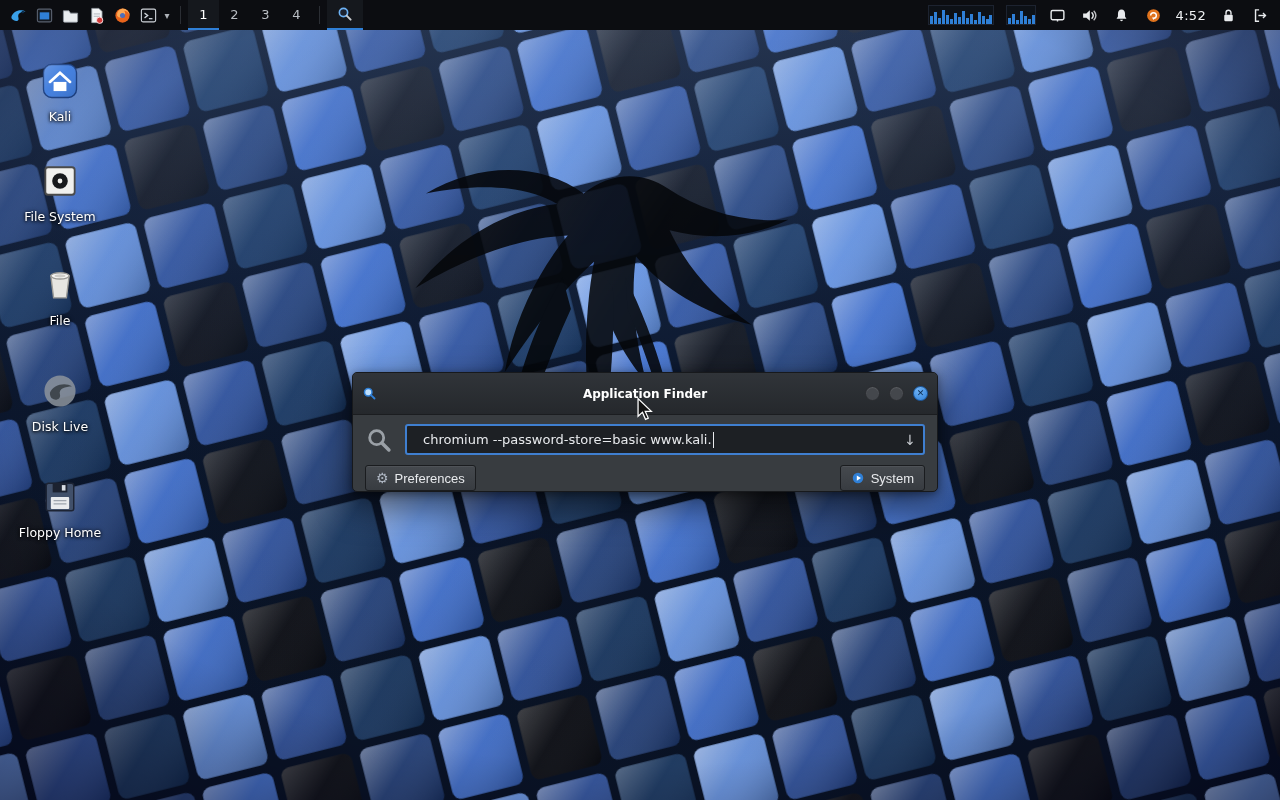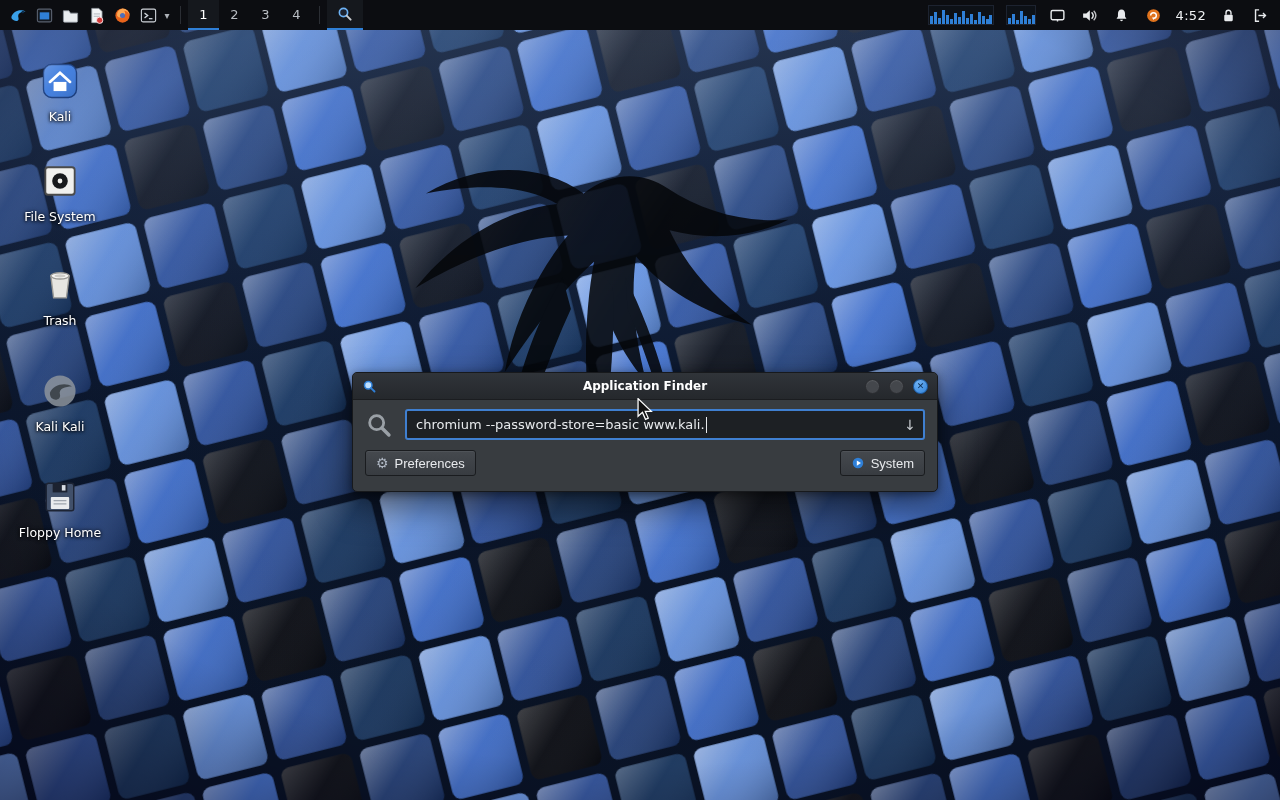--- a/index.html
+++ b/index.html
@@ -31,37 +31,37 @@
   
   .dicon { position:absolute; width:88px; display:flex; flex-direction:column; align-items:center;
            gap:5px; cursor:pointer; z-index:10; }
   .dicon .glyph { width:46px; height:46px; display:flex; align-items:center; justify-content:center; }
   .dicon .lbl { color:#ffffff; font-size:12.5px; text-shadow:0 1px 3px #000, 0 0 4px rgba(0,0,0,.8); text-align:center; }
 
   
   .finder { position:absolute; left:352px; top:372px; width:586px; height:120px; z-index:60;
             background:#383c40; border:1px solid #17191c; border-radius:5px;
             box-shadow:0 14px 34px rgba(0,0,0,.55), 0 2px 8px rgba(0,0,0,.4); }
-  .titlebar { position:relative; height:27px; background:linear-gradient(#303439,#25282c);
+  .titlebar { position:relative; height:42px; background:linear-gradient(#303439,#25282c);
               border-bottom:1px solid #1b1d20; border-radius:4px 4px 0 0;
               display:flex; align-items:center; }
   .title-icon { position:absolute; left:9px; width:15px; height:15px; }
   .title { position:absolute; left:0; right:0; text-align:center; color:#ffffff;
            font-size:12px; font-weight:bold; }
   .tb-buttons { position:absolute; right:9px; display:flex; gap:9px; align-items:center; }
   .tb-btn { width:15px; height:15px; border-radius:50%; background:#44474c;
             border:1px solid #2a2c30; box-shadow:inset 0 1px 1px rgba(255,255,255,.12); cursor:pointer;
             display:flex; align-items:center; justify-content:center; }
   .tb-btn.close { background:radial-gradient(circle at 35% 30%, #6db2f5, #2f7fd6);
                   border-color:#1d5ea8; color:#0b2c52; font-size:9px; font-weight:bold; line-height:1; }
   .finder-body { padding:9px 12px 10px 12px; display:flex; flex-direction:column; gap:10px; }
   .search-row { display:flex; align-items:center; gap:12px; }
   .big-mag { width:28px; height:28px; color:#9aa0a6; flex:0 0 auto; }
   .fake-input { position:relative; flex:1; height:31px; background:#1d2024; border:2px solid #3f7fd0;
-                border-radius:3px; display:flex; align-items:center; padding:0 26px 0 9px;
+                border-radius:3px; display:flex; align-items:center; padding:0 26px 0 16px;
                 color:#e8eaed; font-size:13px; cursor:text; white-space:nowrap; overflow:hidden; }
   .caret { display:inline-block; width:1px; height:16px; background:#e8eaed; margin-left:1px; }
   .entry-arrow { position:absolute; right:7px; top:50%; transform:translateY(-50%);
                  color:#c9cdd2; font-size:14px; cursor:pointer; line-height:1; }
   .btn-row { display:flex; justify-content:space-between; align-items:center; }
   .btn { display:inline-flex; align-items:center; gap:6px; height:26px; padding:0 10px;
          background:linear-gradient(#45494e,#383c41); border:1px solid #1a1c1f; border-radius:3px;
          color:#e8eaed; font-size:13px; cursor:pointer; box-shadow:inset 0 1px 0 rgba(255,255,255,.06); }
   .btn svg { width:14px; height:14px; }
   .gear-glyph { color:#aeb6c2; font-size:14px; line-height:1; }
@@ -313,31 +313,31 @@
 </div>
 
 <div class="dicon" style="left:16px; top:262px;">
   <div class="glyph">
     <svg viewBox="0 0 48 48" width="44" height="44">
       <path d="M14 14 h20 l-3 24 h-14 Z" fill="#e6e5e1" stroke="#9b9a96" stroke-width="1.5"></path>
       <ellipse cx="24" cy="14" rx="10" ry="3.4" fill="#f6f5f2" stroke="#9b9a96" stroke-width="1.5"></ellipse>
       <ellipse cx="24" cy="14" rx="6" ry="1.8" fill="#cdccc8"></ellipse>
     </svg>
   </div>
-  <div class="lbl">Trash</div>
+  <div class="lbl">File</div>
 </div>
 
 <div class="dicon" style="left:16px; top:368px;">
   <div class="glyph">
     <svg viewBox="0 0 48 48" width="44" height="44">
       <circle cx="24" cy="24" r="17" fill="#8d949c" opacity="0.85"></circle>
       <path d="M13 26 C16 17 30 14 37 19 C30 19 22 21 24 28 C25 33 19 35 15 32 C13.5 30.5 13 28.5 13 26 Z" fill="#3a4046" opacity="0.9"></path>
     </svg>
   </div>
-  <div class="lbl">Kali Kali</div>
+  <div class="lbl">Disk Live</div>
 </div>
 
 <div class="dicon" style="left:16px; top:474px;">
   <div class="glyph">
     <svg viewBox="0 0 48 48" width="44" height="44">
       <rect x="9" y="9" width="30" height="30" rx="2.5" fill="#41506a" stroke="#1d2434" stroke-width="1.6"></rect>
       <rect x="16" y="9" width="16" height="10" fill="#1c2230"></rect>
       <rect x="26" y="11" width="4" height="6" fill="#d8dce2"></rect>
       <rect x="14" y="24" width="20" height="13" rx="1" fill="#e9ebee"></rect>
       <line x1="17" y1="28" x2="31" y2="28" stroke="#9aa0aa" stroke-width="1.3"></line>

